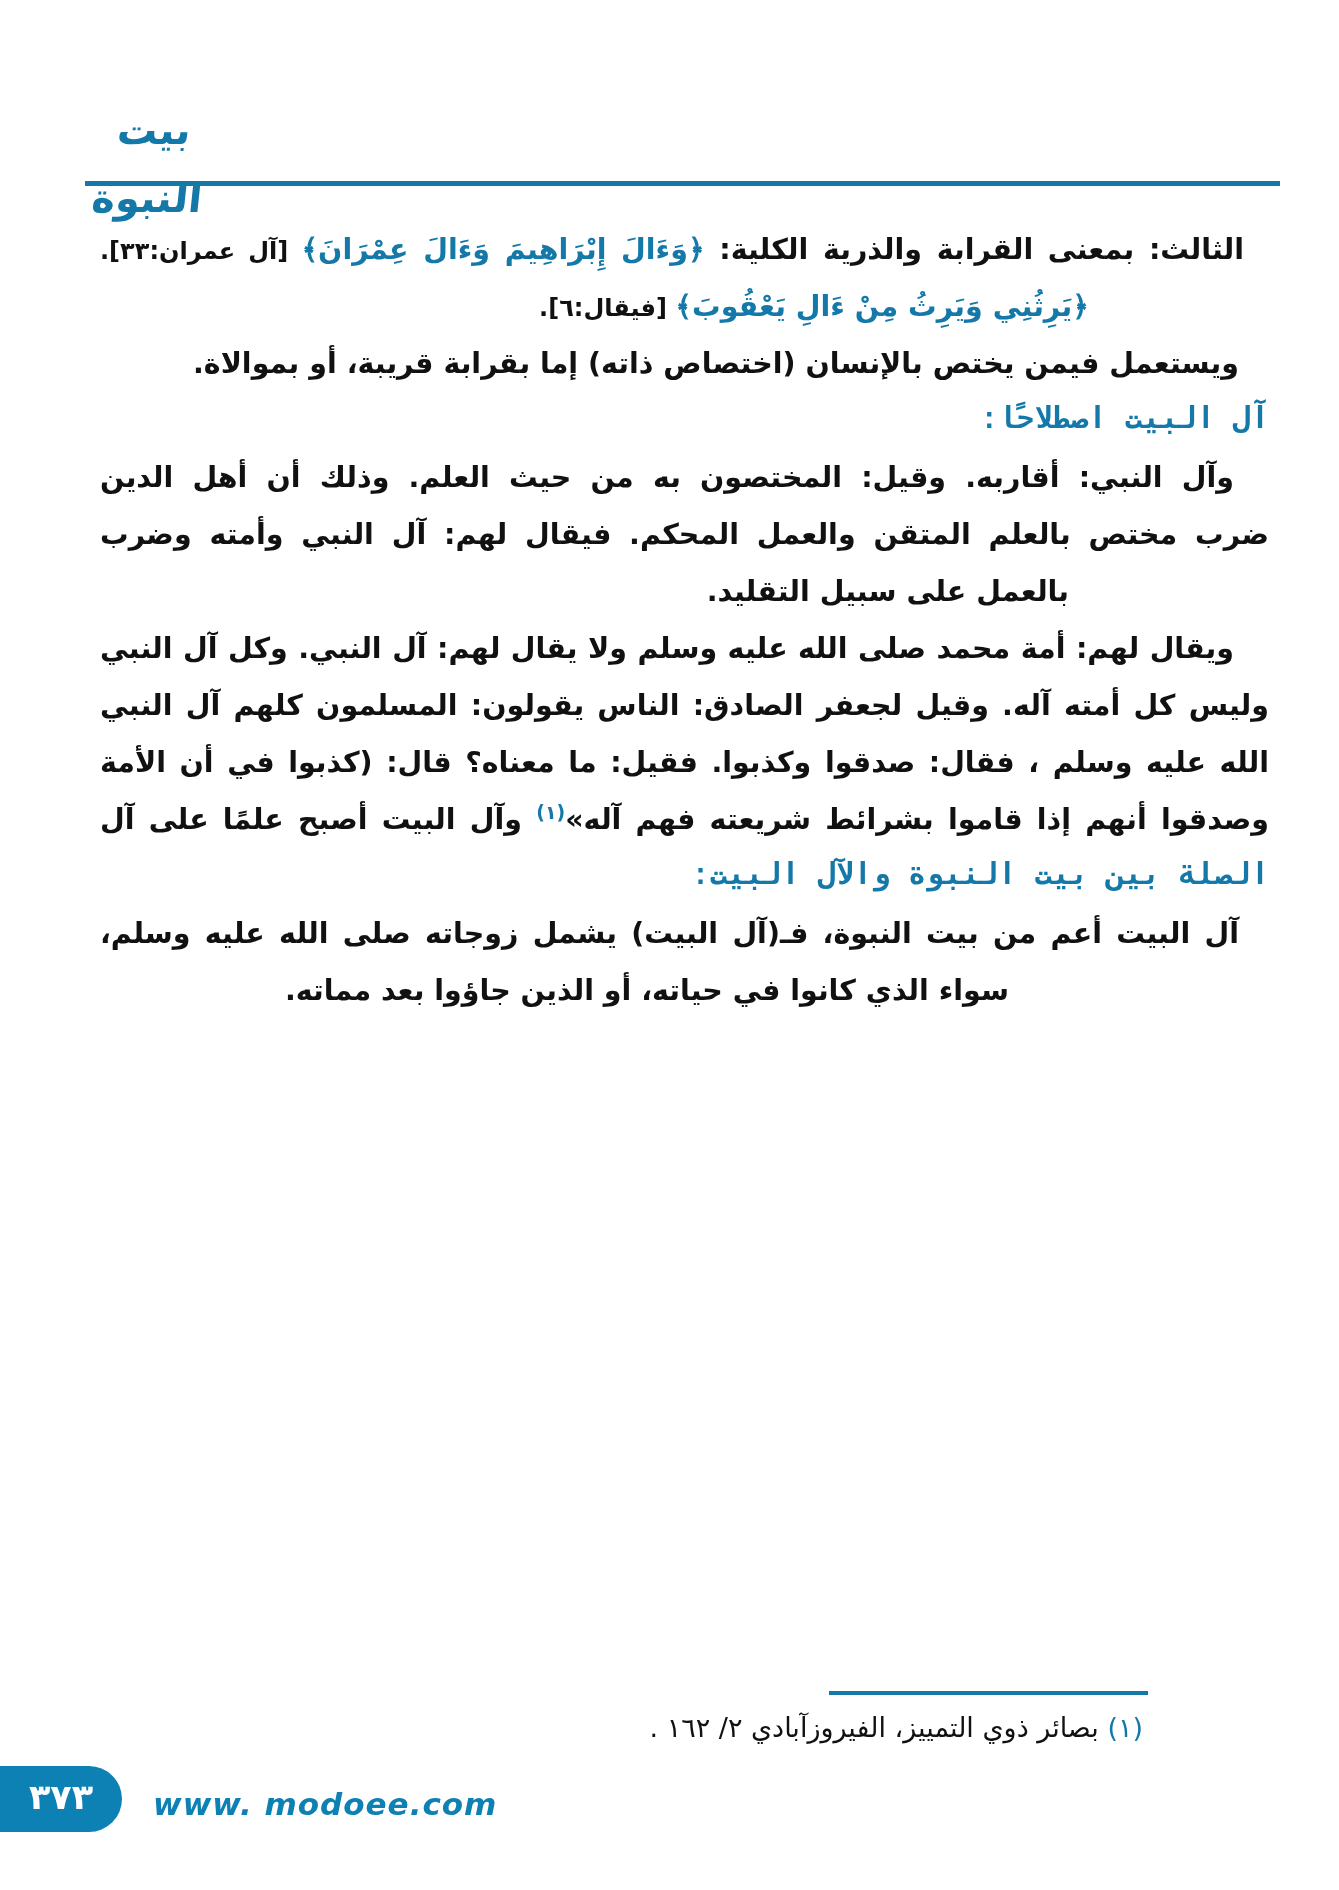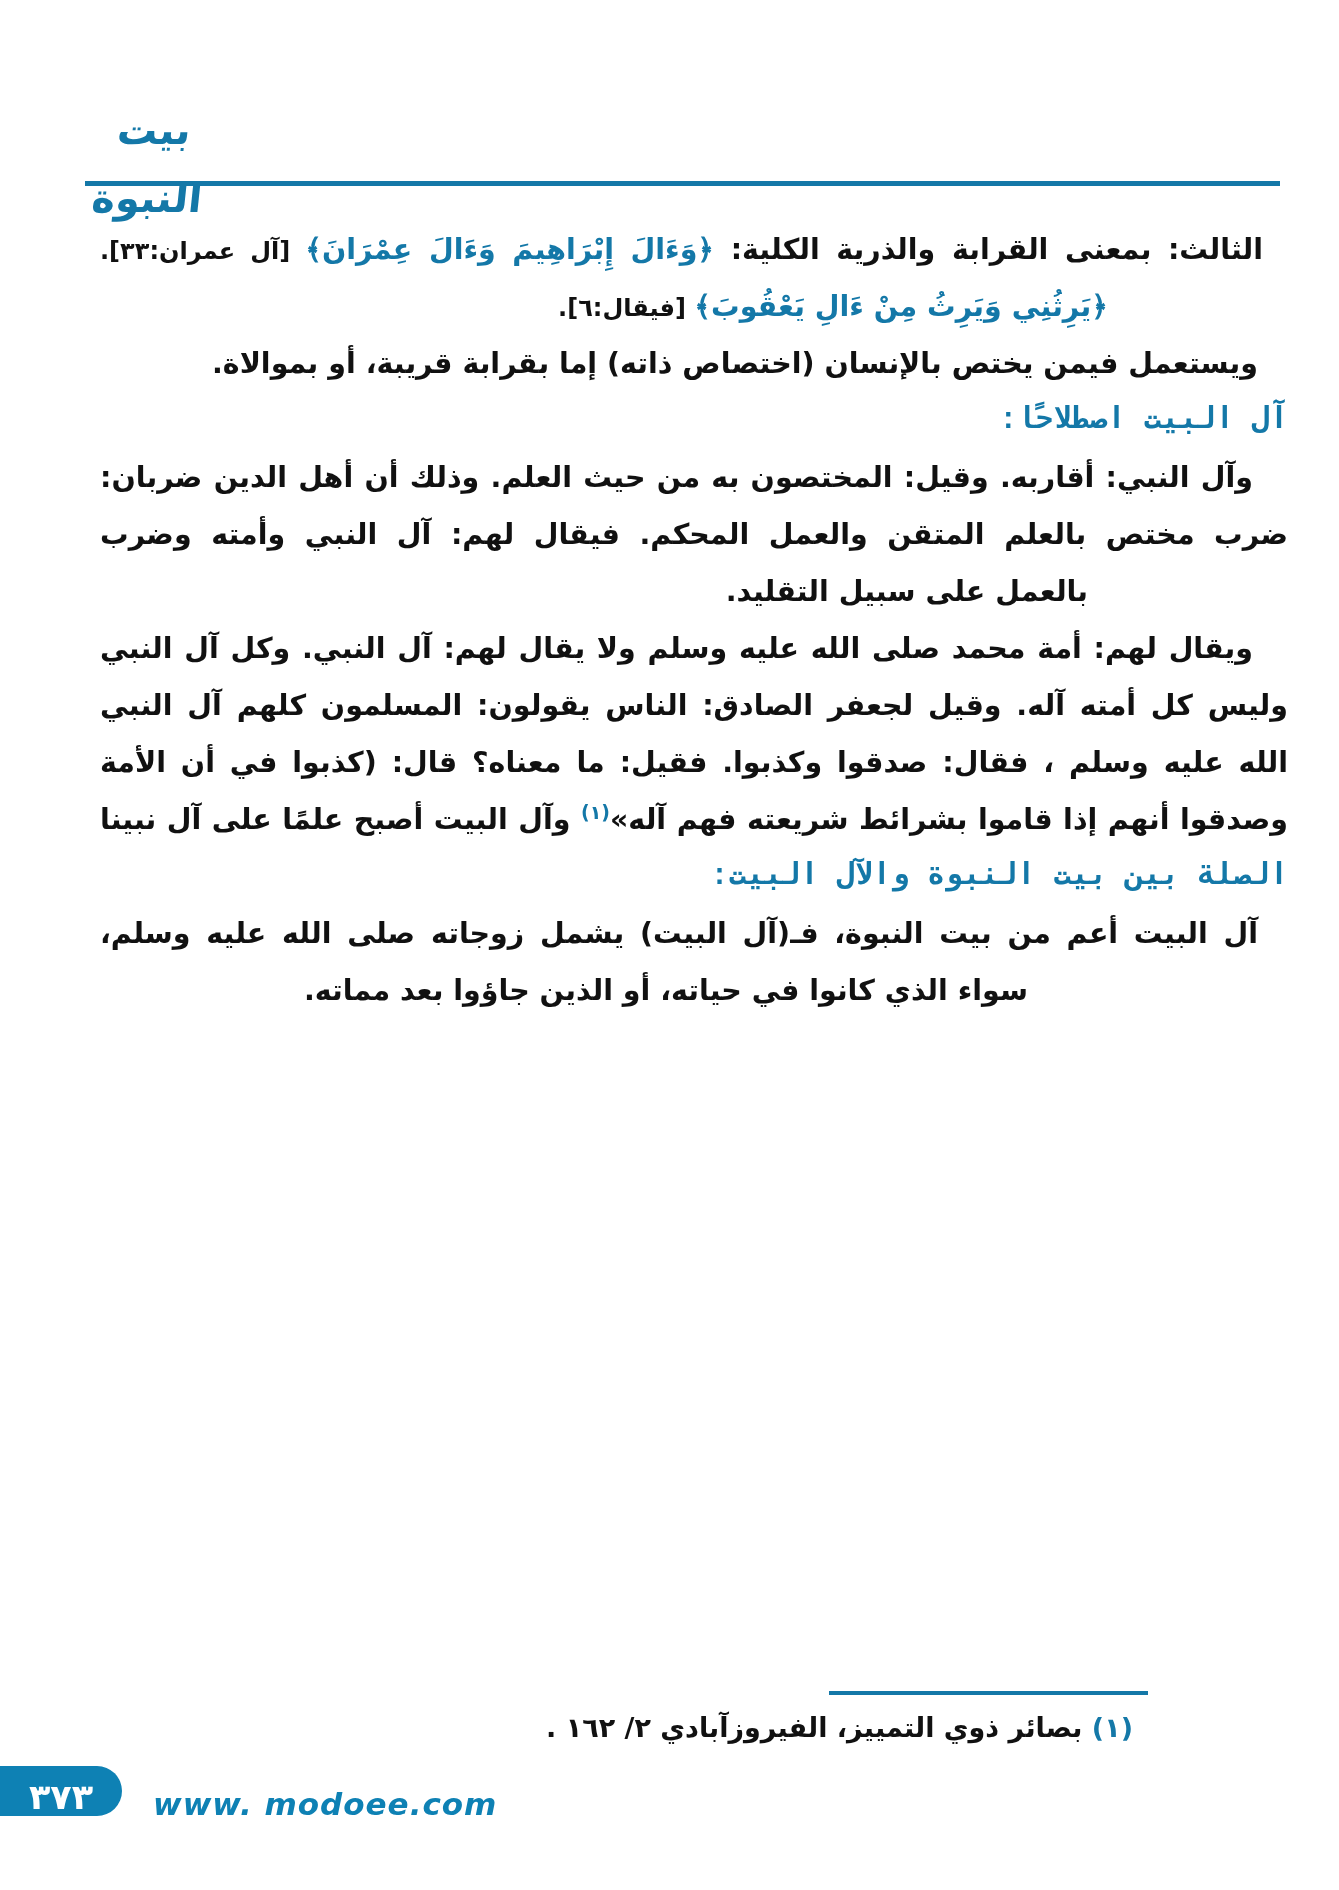--- a/index.html
+++ b/index.html
@@ -18,21 +18,21 @@
     color:var(--accent);font-size:40px;font-weight:bold;
     transform:skewX(-6deg);line-height:68px;text-align:center;
     direction:rtl;letter-spacing:-2px;
   }
   .header-rule{
     position:absolute;left:85px;right:59px;top:181px;height:5px;
     background:var(--accent);
   }
   
   .bodycol{
-    position:absolute;left:100px;right:51px;top:221px;
+    position:absolute;left:100px;right:70px;top:221px;
     color:var(--ink);font-size:28.5px;font-weight:bold;
   }
   .line{
     direction:rtl;height:57px;line-height:57px;overflow:hidden;
     text-align:right;
   }
   .j{text-align:justify;text-align-last:justify;}
   .i25{padding-right:25px;}
   .i30{padding-right:30px;}
   .i35{padding-right:35px;}
@@ -44,28 +44,28 @@
   .cite{font-size:24px;}
   .fnsup{
     color:var(--accent);font-size:19px;vertical-align:super;line-height:0;
   }
   
   .footnote-rule{
     position:absolute;left:829px;top:1691px;width:319px;height:4px;
     background:var(--accent);
   }
   .footnote{
-    position:absolute;right:206px;top:1706px;direction:rtl;
-    color:var(--ink);font-size:27px;font-weight:bold;line-height:44px;
+    position:absolute;right:196px;top:1706px;direction:rtl;
+    color:var(--ink);font-size:27px;font-weight:normal;line-height:44px;
     text-align:left;
   }
   .fnmark{color:var(--accent);}
   
   .page-badge{
-    position:absolute;left:0;top:1766px;width:122px;height:50px;
+    position:absolute;left:0;top:1766px;width:122px;height:66px;
     background:var(--badge);border-radius:0 33px 33px 0;
     color:#ffffff;font-size:35px;font-weight:bold;text-align:center;
     line-height:62px;
   }
   .site-url{
     position:absolute;left:153px;top:1782px;height:44px;line-height:44px;
     color:var(--badge);font-size:31px;font-weight:bold;letter-spacing:1px;font-style:italic;
   }
 </style>
 </head>

